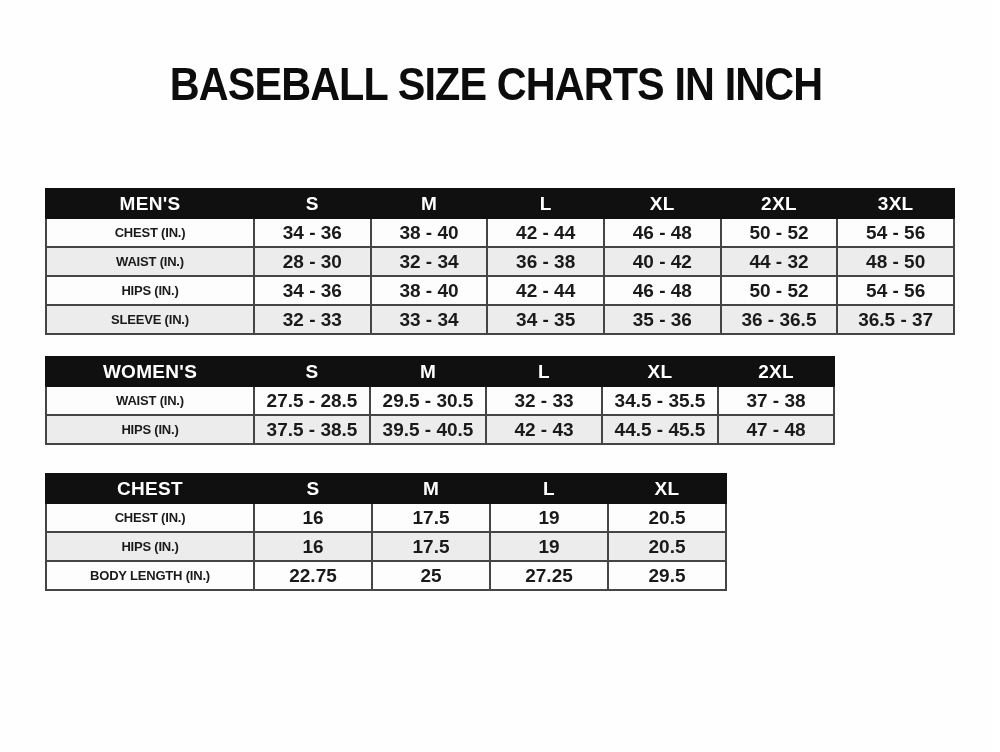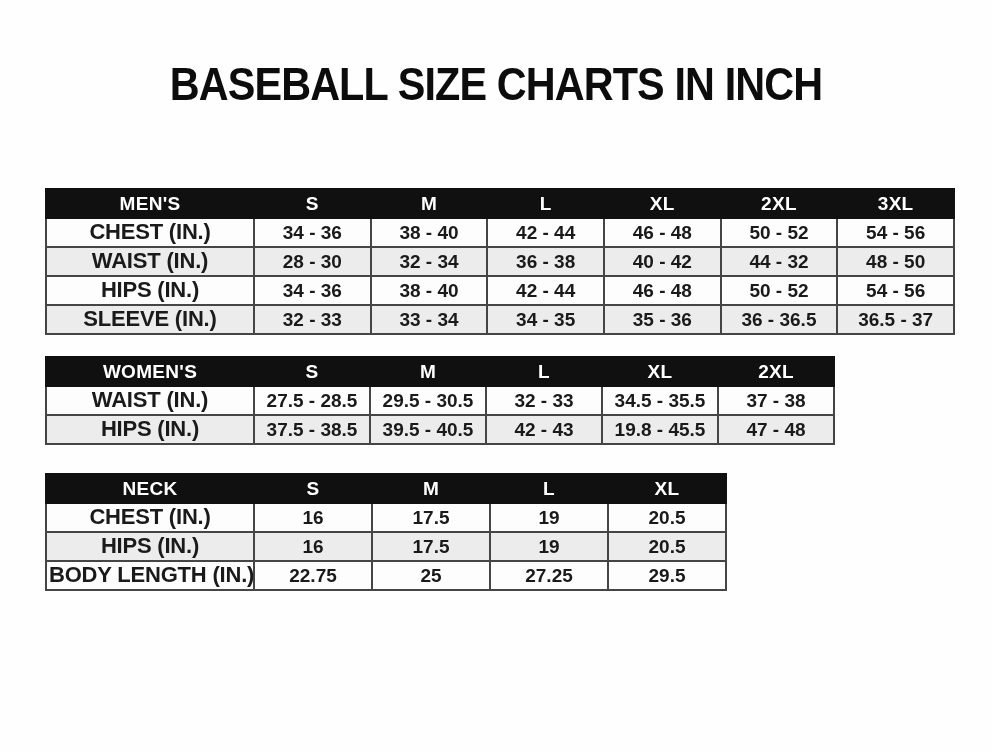--- a/index.html
+++ b/index.html
@@ -54,21 +54,21 @@
   }
   thead th {
     background: var(--header-bg, #101010);
     color: var(--header-text, #ffffff);
     border-color: #101010;
     font-size: 19px;
     letter-spacing: 0.3px;
   }
   tbody tr:nth-child(odd)  td { background: var(--row-bg, #fdfdfd); }
   tbody tr:nth-child(even) td { background: var(--row-alt-bg, #ececec); }
-  td.label { font-size: 22px; letter-spacing: -0.2px; }
+  td.label { font-size: 13px; letter-spacing: -0.2px; }
 </style>
 </head>
 <body>
 
 <div class="page">
   <h1 class="title">BASEBALL SIZE CHARTS IN INCH</h1>
 
   <table class="size-table" id="table-mens">
       <colgroup>
         <col class="col-label">
@@ -156,37 +156,37 @@
           <td>29.5 - 30.5</td>
           <td>32 - 33</td>
           <td>34.5 - 35.5</td>
           <td>37 - 38</td>
         </tr>
         <tr>
           <td class="label">HIPS (IN.)</td>
           <td>37.5 - 38.5</td>
           <td>39.5 - 40.5</td>
           <td>42 - 43</td>
-          <td>19.8 - 45.5</td>
+          <td>44.5 - 45.5</td>
           <td>47 - 48</td>
         </tr>
       </tbody>
     </table>
 
   <table class="size-table" id="table-youth">
       <colgroup>
         <col class="col-label">
         <col class="col-size">
         <col class="col-size">
         <col class="col-size">
         <col class="col-size">
       </colgroup>
       <thead>
         <tr>
-          <th>NECK</th>
+          <th>CHEST</th>
           <th>S</th>
           <th>M</th>
           <th>L</th>
           <th>XL</th>
         </tr>
       </thead>
       <tbody>
         <tr>
           <td class="label">CHEST (IN.)</td>
           <td>16</td>

